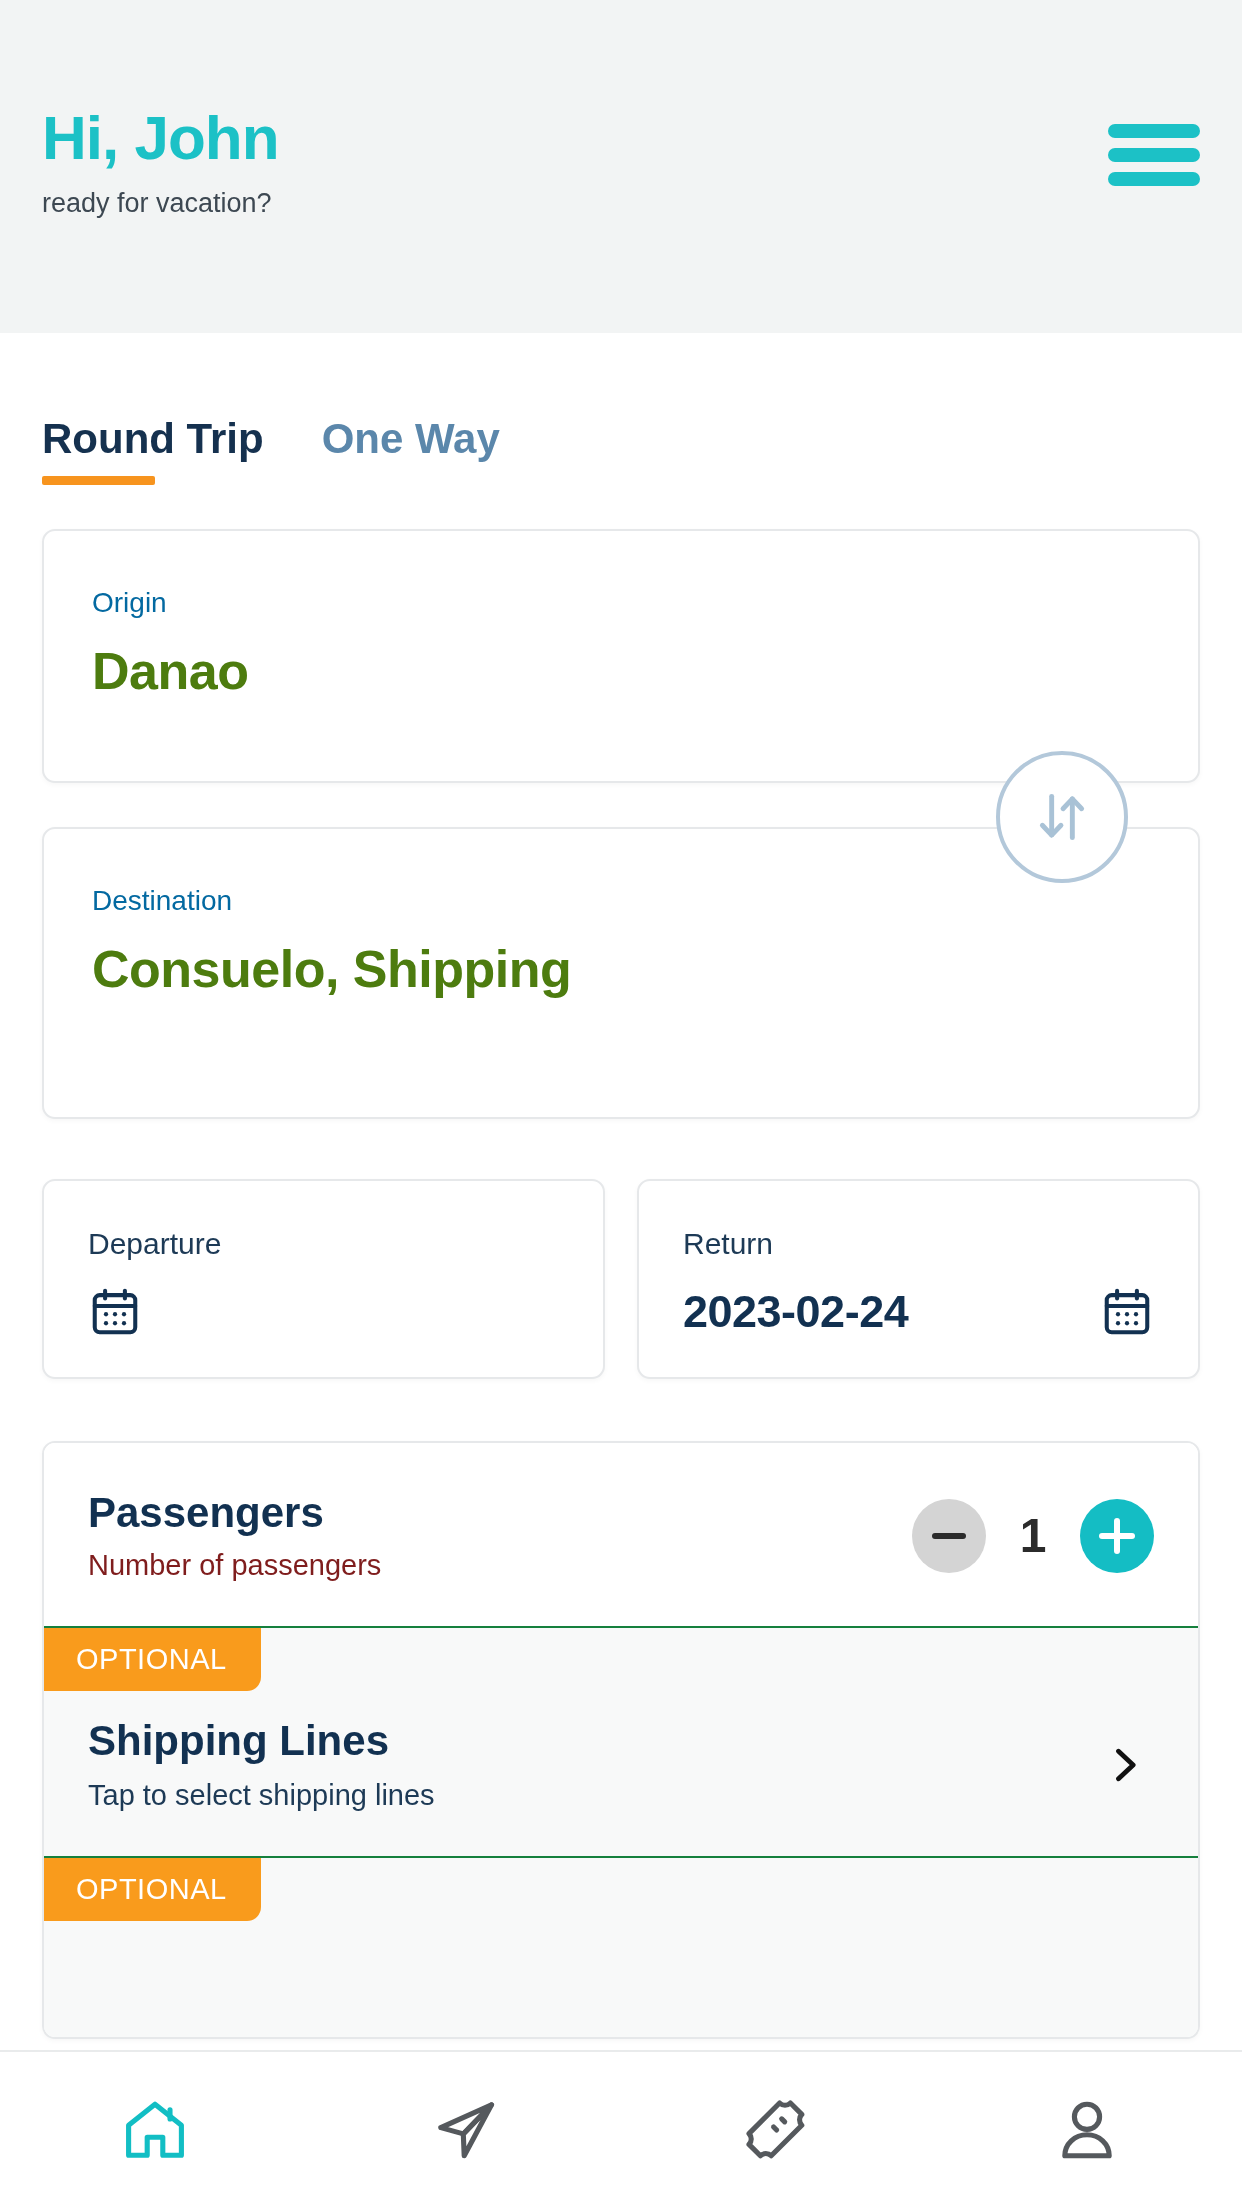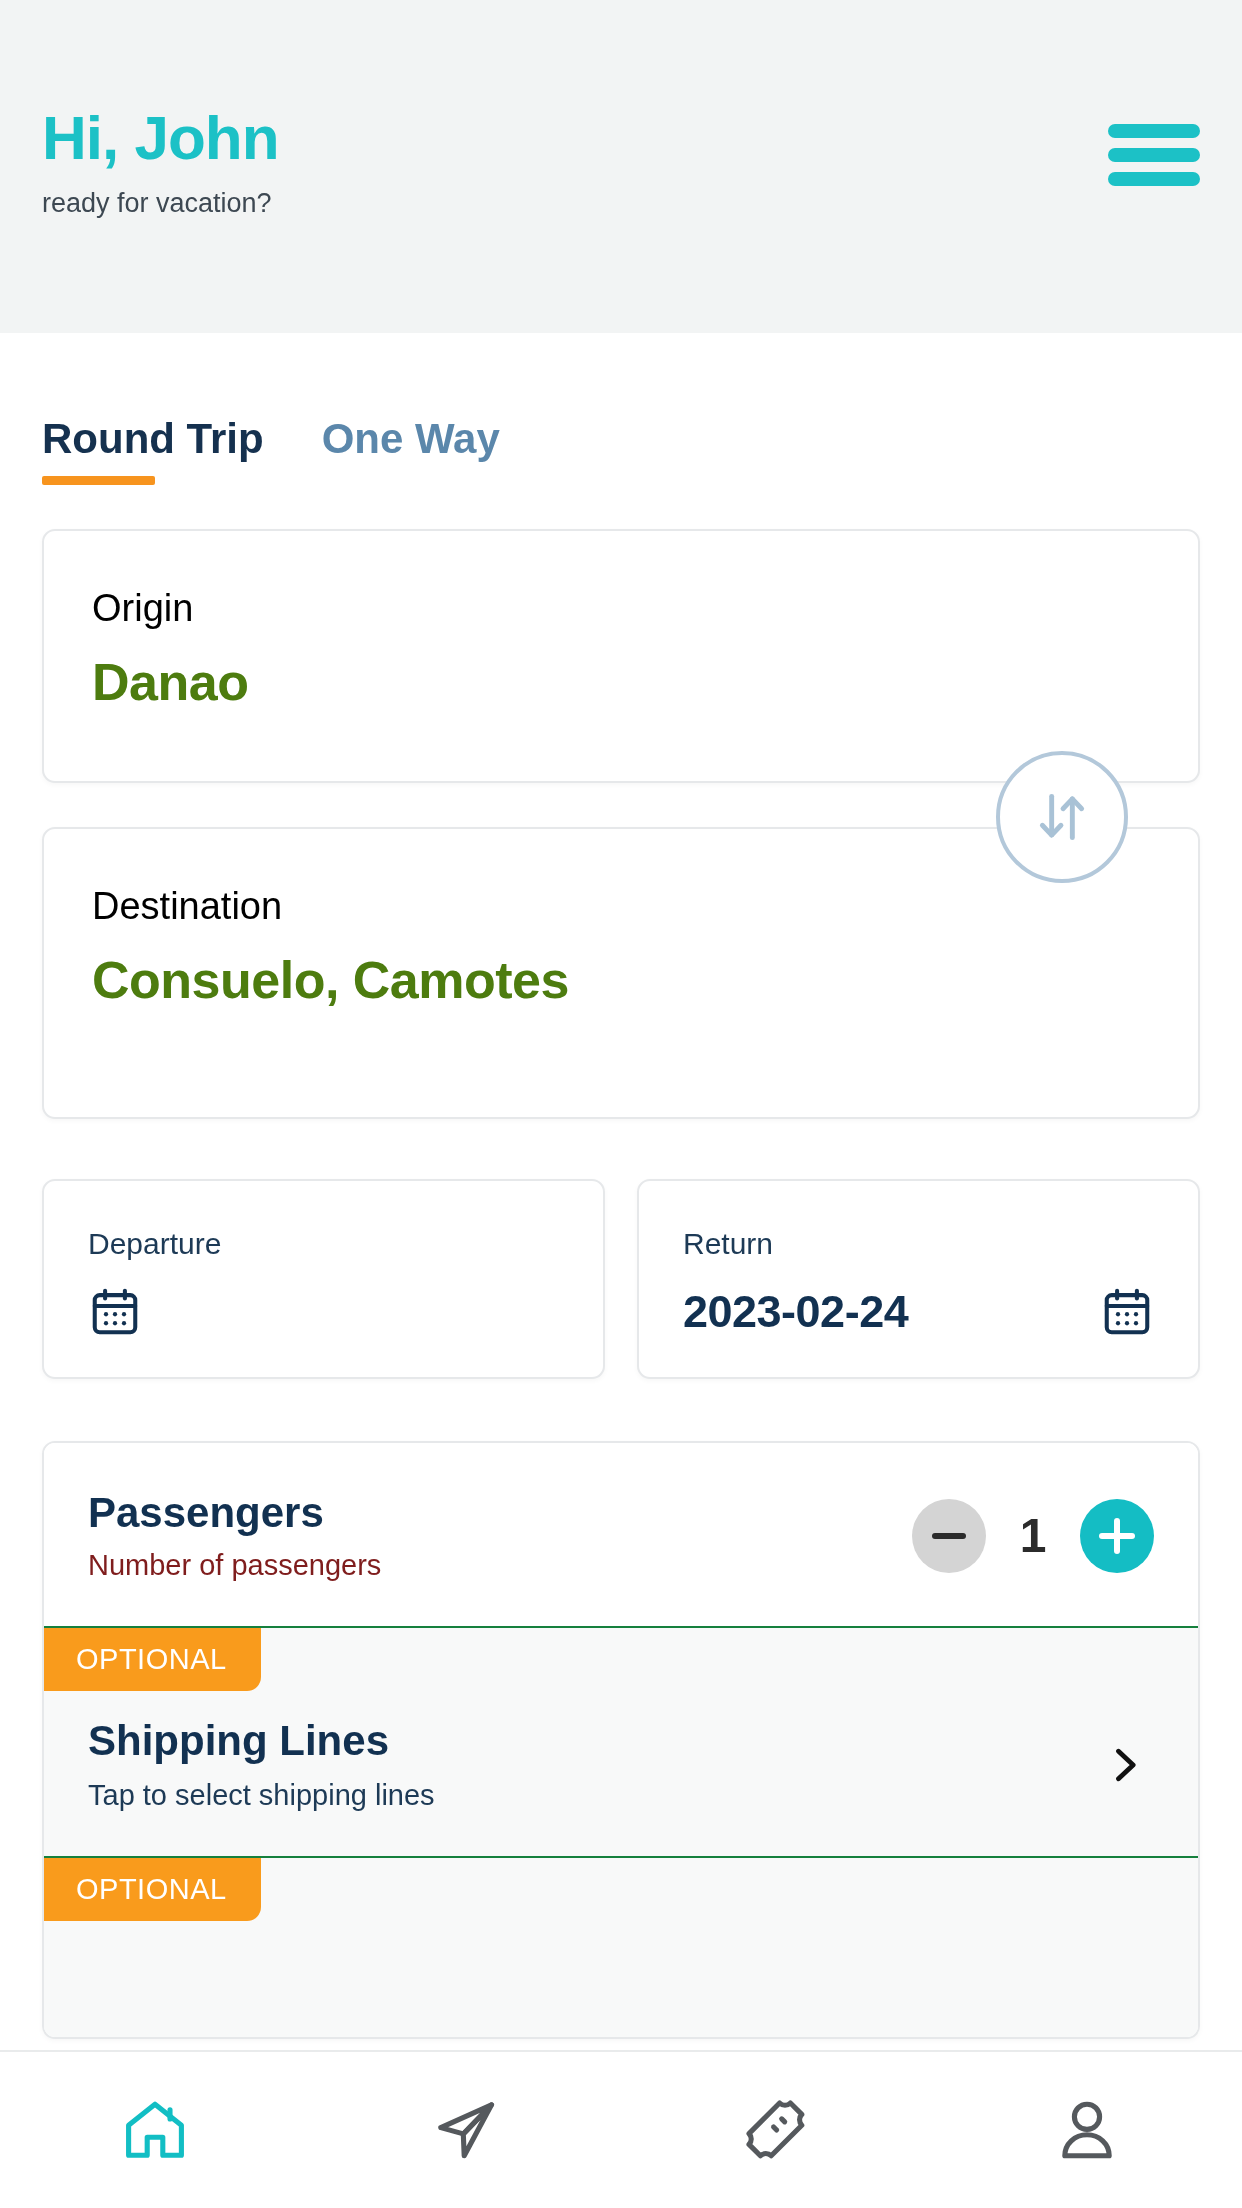--- a/index.html
+++ b/index.html
@@ -100,22 +100,22 @@
     box-shadow: 0 2px 5px rgba(0,0,0,0.035);
   }
 
   .loc-card {
     height: 254px;
     padding: 56px 48px 0 48px;
   }
   .loc-card.second { margin-top: 44px; height: 292px; }
 
   .field-label {
-    font-size: 38px;
-    color: #000000;
+    font-size: 28px;
+    color: #0369a1;
     font-weight: normal;
   }
   .field-value {
     font-size: 52px;
     font-weight: bold;
     color: #4d7c0f;
     margin-top: 22px;
     letter-spacing: -0.5px;
     white-space: nowrap;
   }
@@ -308,21 +308,21 @@
 
   <div class="loc-wrap">
 
     <div class="card loc-card">
       <div class="field-label">Origin</div>
       <div class="field-value">Danao</div>
     </div>
 
     <div class="card loc-card second">
       <div class="field-label">Destination</div>
-      <div class="field-value">Consuelo, Camotes</div>
+      <div class="field-value">Consuelo, Shipping</div>
     </div>
 
     <div class="swap-btn">
       <svg width="62" height="62" viewBox="0 0 24 24" fill="none" stroke="#a9c2d6" stroke-width="1.9" stroke-linecap="round" stroke-linejoin="round">
         <line x1="8" y1="4" x2="8" y2="19"></line>
         <polyline points="4.4,15.2 8,19 11.6,15.2"></polyline>
         <line x1="16" y1="20" x2="16" y2="5"></line>
         <polyline points="12.4,8.8 16,5 19.6,8.8"></polyline>
       </svg>
     </div>

